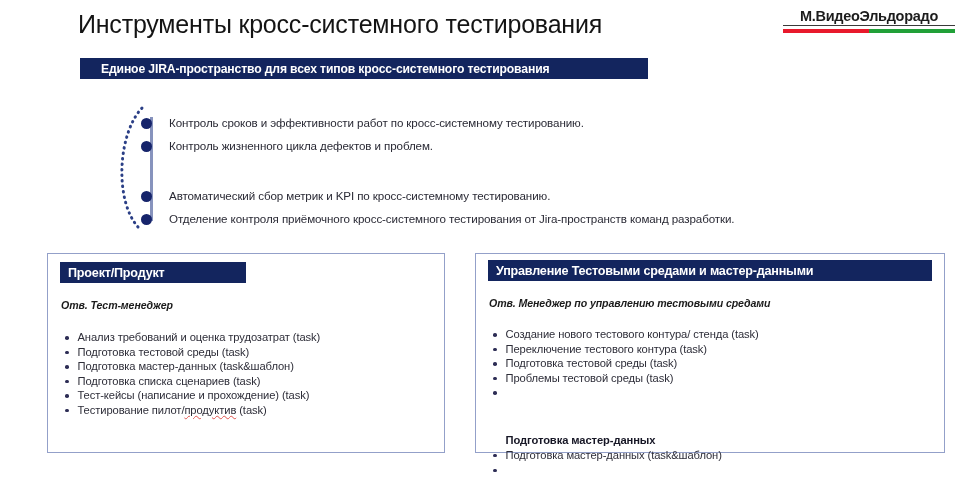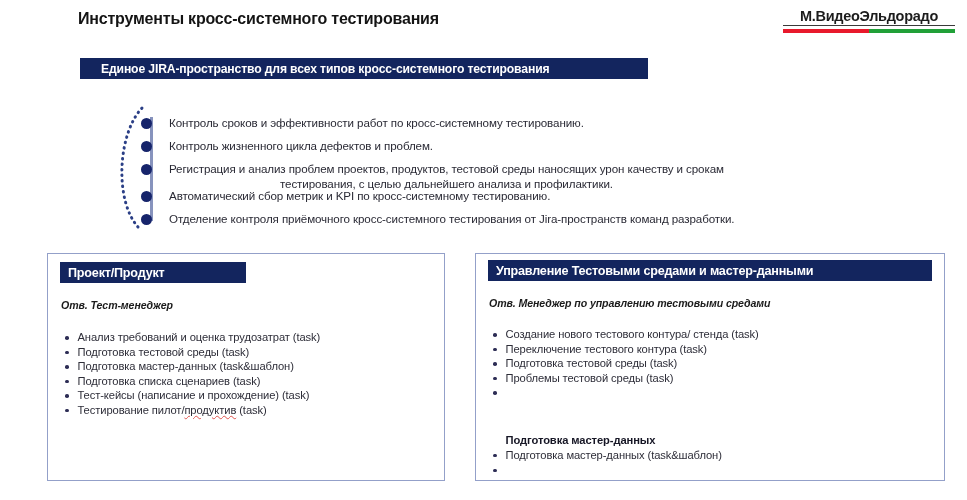--- a/index.html
+++ b/index.html
@@ -19,22 +19,22 @@
     position: relative;
     width: 967px;
     height: 500px;
   }
 
   
   .page-title {
     position: absolute;
     left: 78px;
     top: 10px;
-    font-size: 16px;
-    font-weight: bold;
+    font-size: 25px;
+    font-weight: normal;
     letter-spacing: -0.2px;
     color: #141414;
     white-space: nowrap;
   }
   .logo {
     position: absolute;
     right: 12px;
     top: 8px;
     width: 172px;
     text-align: center;
@@ -120,21 +120,21 @@
     line-height: 15px;
     color: #2a2a35;
     white-space: pre-line;
     letter-spacing: -0.1px;
   }
 
   
   .panel {
     position: absolute;
     top: 253px;
-    height: 228px;
+    height: 200px;
     border: 1px solid #93a0c9;
     background: #ffffff;
     box-sizing: border-box;
     text-align: right;
   }
   .panel-left { left: 47px; width: 398px; }
   .panel-right { left: 475px; width: 470px; }
 
   .panel-header {
     position: absolute;
@@ -222,25 +222,20 @@
     <div class="connector"></div>
 
     <div class="mid-item" style="top:10px">
       <span class="mid-dot"></span>
       <span class="mid-text">Контроль сроков и эффективности работ по кросс-системному тестированию.</span>
     </div>
     <div class="mid-item" style="top:33px">
       <span class="mid-dot"></span>
       <span class="mid-text">Контроль жизненного цикла дефектов и проблем.</span>
     </div>
-    <div class="mid-item" style="top:56px">
-      <span class="mid-dot"></span>
-      <span class="mid-text">Регистрация и анализ проблем проектов, продуктов, тестовой среды наносящих урон качеству и срокам
-тестирования, с целью дальнейшего анализа и профилактики.</span>
-    </div>
     <div class="mid-item" style="top:106px">
       <span class="mid-dot"></span>
       <span class="mid-text">Отделение контроля приёмочного кросс-системного тестирования от Jira-пространств команд разработки.</span>
     </div>
     <div class="mid-item" style="top:83px">
       <span class="mid-dot"></span>
       <span class="mid-text">Автоматический сбор метрик и KPI по кросс-системному тестированию.</span>
     </div>
   </div>
 

